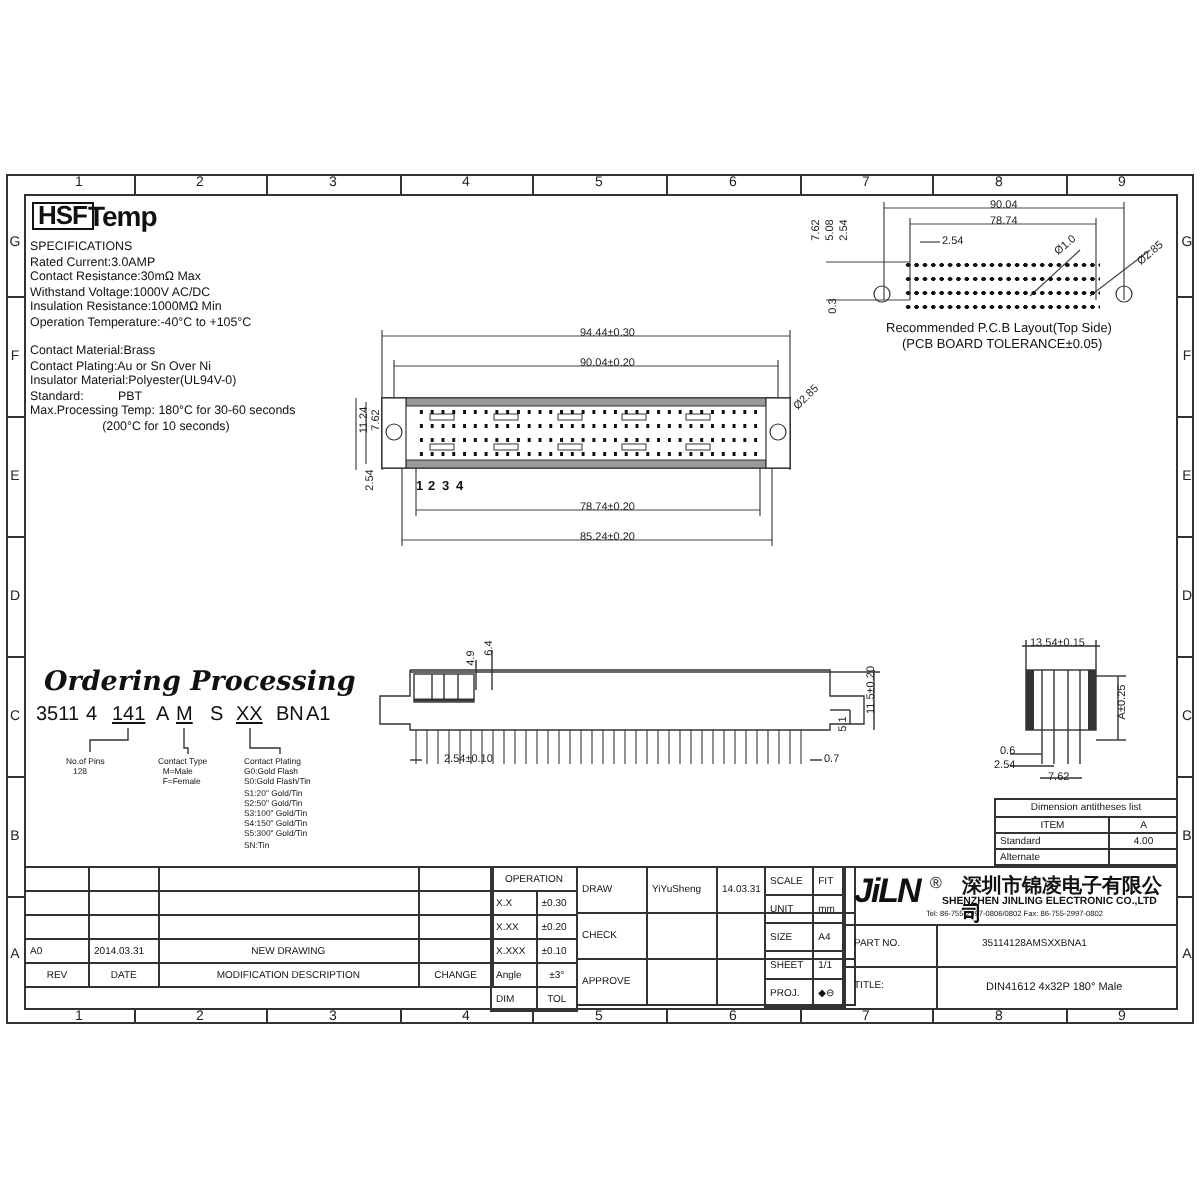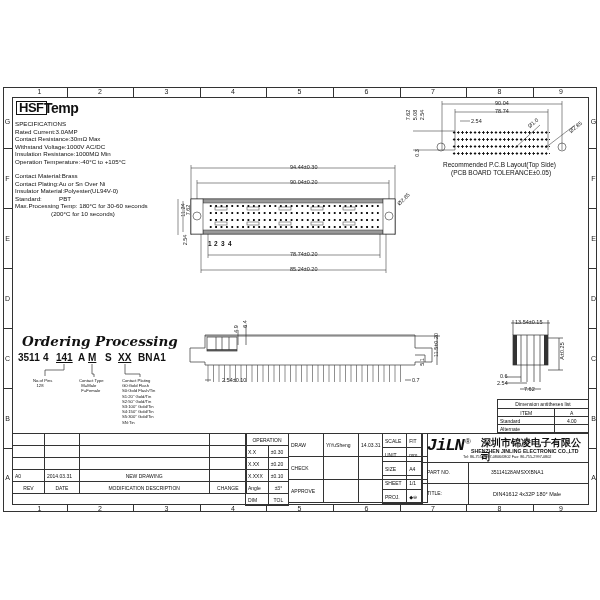--- a/index.html
+++ b/index.html
@@ -8,21 +8,21 @@
   .frame-outer{left:3px;top:87px;width:594px;height:425px;border:1px solid #333;box-sizing:border-box;}
   .frame-inner{left:12px;top:97px;width:577px;height:408px;border:1px solid #333;box-sizing:border-box;}
   .zone-num{position:absolute;font-size:7px;text-align:center;color:#222;}
   .zone-let{position:absolute;font-size:7px;color:#222;width:9px;text-align:center;}
   .tick-v{position:absolute;width:1px;background:#333;}
   .tick-h{position:absolute;height:1px;background:#333;}
   .hsf{left:16px;top:101px;border:1.5px solid #111;padding:0 2px;font-weight:bold;font-size:13px;line-height:12px;letter-spacing:-0.5px;}
   .rohs{left:44px;top:100px;font-size:14px;font-weight:bold;letter-spacing:-0.5px;}
   .spec{left:15px;font-size:6.2px;line-height:7.6px;white-space:pre;}
   .ordering-title{left:22px;top:333px;font-family:"DejaVu Serif",serif;font-style:italic;font-weight:bold;font-size:13.5px;}
-  .part-code{top:352px;font-size:10px;font-weight:bold;}
+  .part-code{top:352px;font-size:10px;font-weight:normal;}
   .part-code.u{text-decoration:underline;}
   .tiny{font-size:4.2px;line-height:5.2px;white-space:pre;}
   .dim{font-size:5.5px;color:#222;white-space:nowrap;}
   table.tb{border-collapse:collapse;position:absolute;}
   table.tb td{border:1px solid #333;font-size:5px;padding:0 2px;height:11px;white-space:nowrap;}
 </style>
 </head>
 <body>
 
 <div class="abs frame-outer"></div>
@@ -461,21 +461,21 @@
         <td style="height:13px">1/1</td>
       </tr>
   <tr>
         <td style="height:13px">PROJ.</td>
         <td style="height:13px">◆⊖</td>
       </tr>
 </tbody>
   </table>
 
 <div class="abs" style="left:422px;top:433px;width:167px;height:72px;border:1px solid #333;box-sizing:border-box">
-  <div class="abs" style="left:4px;top:2px;font-family:Liberation Mono, monospace;font-style:italic;font-weight:bold;font-size:17px;letter-spacing:-1px">JiLN</div>
+  <div class="abs" style="left:4px;top:2px;font-family:Liberation Sans, sans-serif;font-style:italic;font-weight:bold;font-size:17px;letter-spacing:-1px">JiLN</div>
   <div class="abs" style="left:42px;top:3px;font-size:8px">®</div>
   <div class="abs" style="left:58px;top:2px;font-size:10px;font-weight:bold">深圳市锦凌电子有限公司</div>
   <div class="abs" style="left:48px;top:14px;font-size:5.2px;font-weight:bold;white-space:nowrap">SHENZHEN JINLING ELECTRONIC CO.,LTD</div>
   <div class="abs" style="left:40px;top:21px;font-size:3.8px;white-space:nowrap">Tel: 86-755-2997-0806/0802   Fax: 86-755-2997-0802</div>
   <div class="abs" style="left:0;top:28px;width:165px;height:0;border-top:1px solid #333"></div>
   <div class="abs" style="left:0;top:49px;width:165px;height:0;border-top:1px solid #333"></div>
   <div class="abs" style="left:45px;top:28px;width:0;height:42px;border-left:1px solid #333"></div>
   <div class="abs" style="left:4px;top:35px;font-size:5px">PART NO.</div>
   <div class="abs" style="left:68px;top:35px;font-size:5px">35114128AMSXXBNA1</div>
   <div class="abs" style="left:4px;top:56px;font-size:5px">TITLE:</div>

